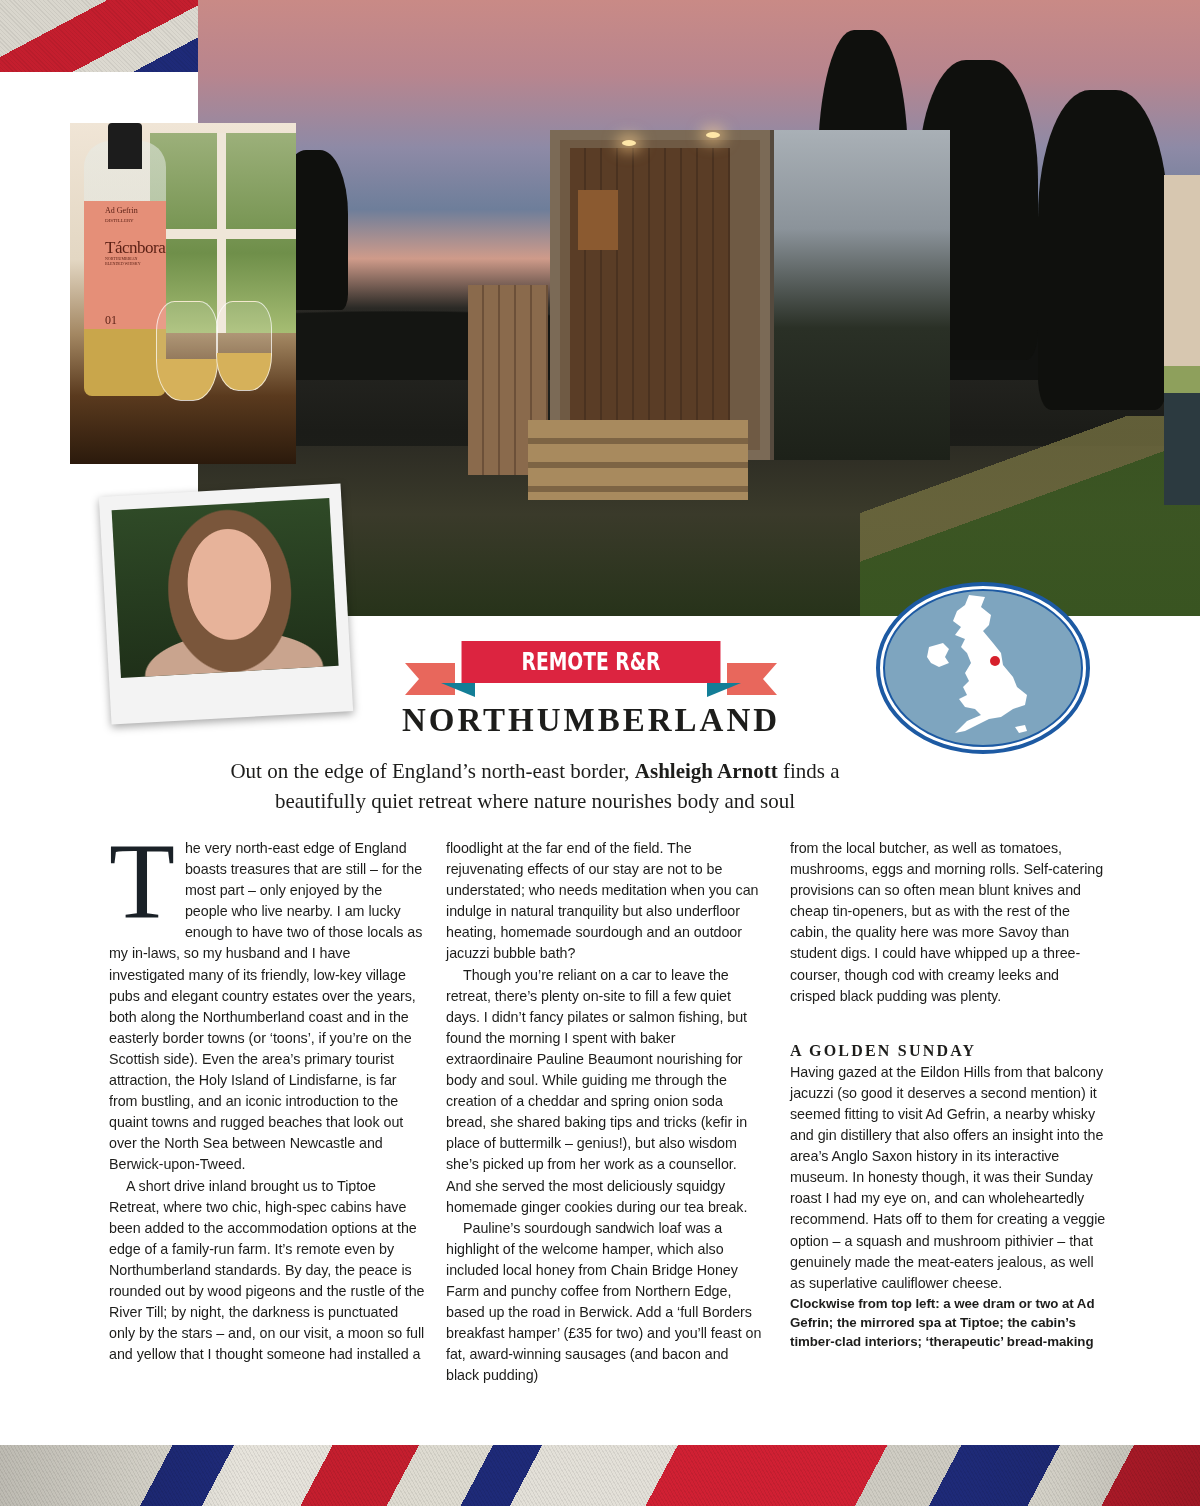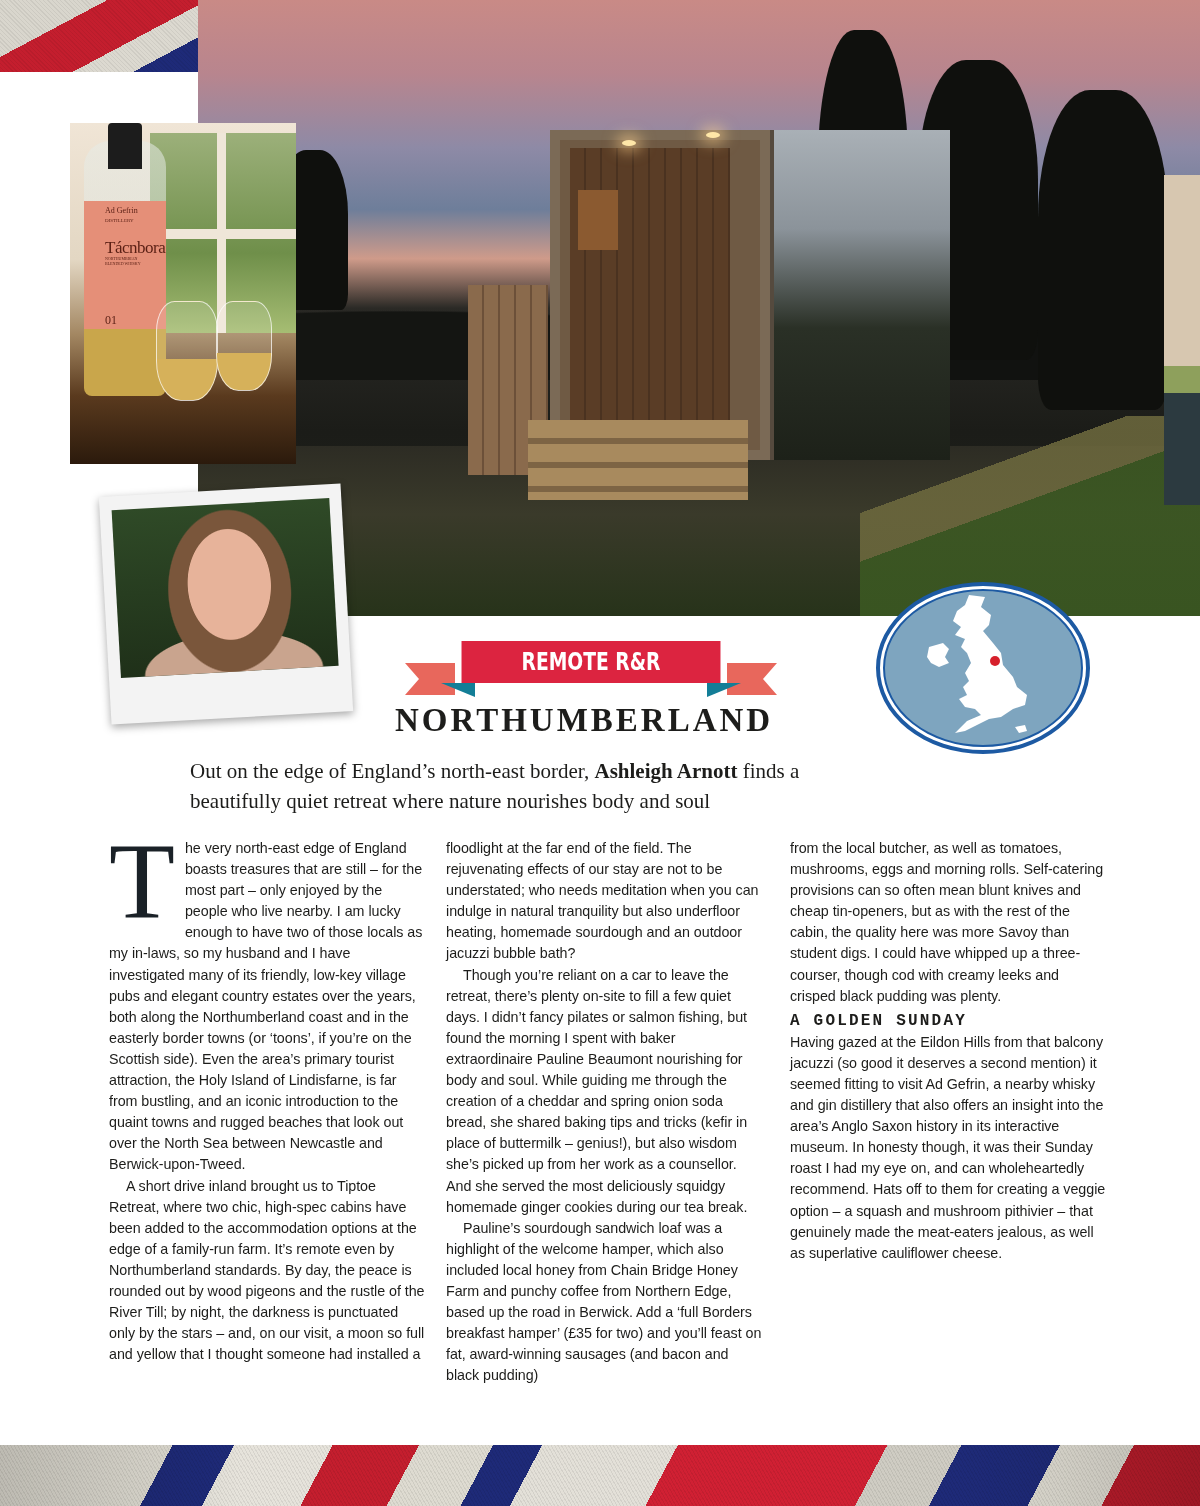--- a/index.html
+++ b/index.html
@@ -87,38 +87,38 @@
   .banner .tail.l{left:0;clip-path:polygon(0 0,100% 0,100% 100%,0 100%,14px 50%)}
   .banner .tail.r{right:0;clip-path:polygon(0 0,100% 0,calc(100% - 14px) 50%,100% 100%,0 100%)}
   .banner .fold{position:absolute;top:43px;width:34px;height:14px;background:#137e97}
   .banner .fold.l{left:36px;clip-path:polygon(0 0,100% 0,100% 100%)}
   .banner .fold.r{right:36px;clip-path:polygon(0 0,100% 0,0 100%)}
   .banner .main{position:absolute;left:20px;top:1px;width:332px;height:42px;background:#dc2440;
     display:flex;align-items:center;justify-content:center;color:#fff;
     font-family:"DejaVu Sans","Liberation Sans",sans-serif;font-weight:bold;font-size:24px;letter-spacing:0;
     transform:scaleX(.78)}
 
-  .title{position:absolute;left:395px;top:702px;width:392px;text-align:left;
+  .title{position:absolute;left:395px;top:702px;width:392px;text-align:center;
     font-family:"Liberation Serif","DejaVu Serif",serif;font-size:33px;letter-spacing:3px;color:#1d1d1b}
 
-  .standfirst{position:absolute;left:190px;top:756px;width:690px;
+  .standfirst{position:absolute;left:190px;top:756px;width:690px;text-align:center;
     font-family:"Liberation Serif","DejaVu Serif",serif;font-size:21px;line-height:30px;color:#1d1d1b}
   .standfirst b{font-weight:bold}
 
   
   .col{position:absolute;top:838px;width:318px;font-size:14.3px;line-height:21.1px;color:#1d1d1b;letter-spacing:-.05px}
   .col p{margin:0}
   .col p.indent{text-indent:17px}
   .c1{left:109px}
   .c2{left:446px}
   .c3{left:790px}
   .dropcap{float:left;font-family:"Liberation Serif","DejaVu Serif",serif;font-size:108px;line-height:78px;
     height:84px;margin:4px 10px 0 0;color:#1a2127}
-  .subhead{font-family:Liberation Mono, monospace;font-weight:bold;font-size:16px;letter-spacing:2.2px;
-    margin-top:3px;line-height:22px}
+  .subhead{font-family:Liberation Serif, serif;font-weight:bold;font-size:16px;letter-spacing:2.2px;
+    margin-top:33px;line-height:22px}
   .caption{font-weight:bold;font-size:13.3px;line-height:19px;margin-top:24px}
 
   
   .flag-bottom{position:absolute;left:0;top:1445px;width:1200px;height:61px;overflow:hidden;
     background:
       linear-gradient(118deg,#dedbd1 0 14%,#1e2a78 14% 19%,#e6e3db 19% 27%,#c41e2e 27% 34%,#dedbd1 34% 40%,#1e2a78 40% 44%,#e3e0d8 44% 55%,#d02033 55% 72%,#cfccc3 72% 78%,#1e2a78 78% 86%,#dedbd1 86% 92%,#b91c2b 92%);}
   .flag-bottom::after{content:"";position:absolute;inset:0;
     background:repeating-linear-gradient(60deg,rgba(0,0,0,.07) 0 1px,transparent 1px 3px),
                linear-gradient(90deg,rgba(0,0,0,.15),transparent 20%,transparent 80%,rgba(0,0,0,.15))}
 </style>
@@ -205,15 +205,16 @@
 <div class="col c2">
   <p>floodlight at the far end of the field. The rejuvenating effects of our stay are not to be understated; who needs meditation when you can indulge in natural tranquility but also underfloor heating, homemade sourdough and an outdoor jacuzzi bubble bath?</p>
   <p class="indent">Though you’re reliant on a car to leave the retreat, there’s plenty on-site to fill a few quiet days. I didn’t fancy pilates or salmon fishing, but found the morning I spent with baker extraordinaire Pauline Beaumont nourishing for body and soul. While guiding me through the creation of a cheddar and spring onion soda bread, she shared baking tips and tricks (kefir in place of buttermilk – genius!), but also wisdom she’s picked up from her work as a counsellor. And she served the most deliciously squidgy homemade ginger cookies during our tea break.</p>
   <p class="indent">Pauline’s sourdough sandwich loaf was a highlight of the welcome hamper, which also included local honey from Chain Bridge Honey Farm and punchy coffee from Northern Edge, based up the road in Berwick. Add a ‘full Borders breakfast hamper’ (£35 for two) and you’ll feast on fat, award-winning sausages (and bacon and black pudding)</p>
 </div>
 
 <div class="col c3">
   <p>from the local butcher, as well as tomatoes, mushrooms, eggs and morning rolls. Self-catering provisions can so often mean blunt knives and cheap tin-openers, but as with the rest of the cabin, the quality here was more Savoy than student digs. I could have whipped up a three-courser, though cod with creamy leeks and crisped black pudding was plenty.</p>
   <h2 class="subhead">A GOLDEN SUNDAY</h2>
   <p>Having gazed at the Eildon Hills from that balcony jacuzzi (so good it deserves a second mention) it seemed fitting to visit Ad Gefrin, a nearby whisky and gin distillery that also offers an insight into the area’s Anglo Saxon history in its interactive museum. In honesty though, it was their Sunday roast I had my eye on, and can wholeheartedly recommend. Hats off to them for creating a veggie option – a squash and mushroom pithivier – that genuinely made the meat-eaters jealous, as well as superlative cauliflower cheese.</p>
+  <p class="caption">Clockwise from top left: a wee dram or two at Ad Gefrin; the mirrored spa at Tiptoe; the cabin’s timber-clad interiors; ‘therapeutic’ bread-making</p>
 </div>
 
 <div class="flag-bottom"></div>
 
 </body></html>

